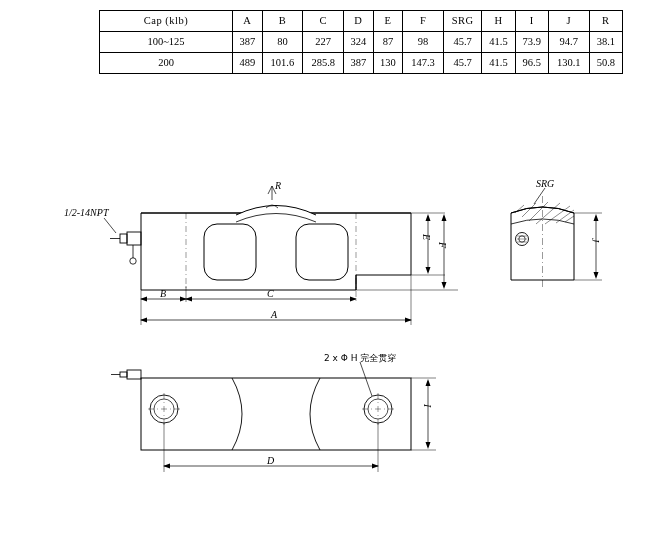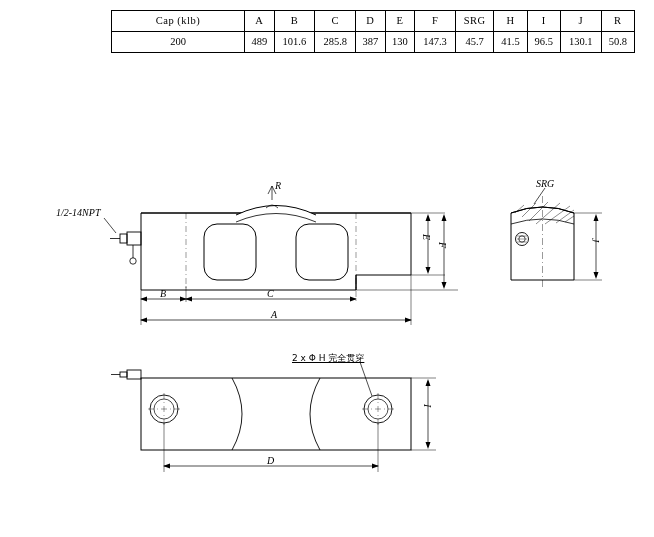--- a/index.html
+++ b/index.html
@@ -12,21 +12,21 @@
     height: 537px;
     position: relative;
     font-family: "Liberation Serif", serif;
     color: #000;
     overflow: hidden;
   }
 
   
   #spec-table-wrap {
     position: absolute;
-    left: 75px;
+    left: 63px;
     top: 10px;
     width: 524px;
     padding-left: 36px;
   }
   table.spec {
     border-collapse: collapse;
     width: 100%;
     font-size: 10.5px;
     font-family: "Liberation Serif", serif;
   }
@@ -88,20 +88,34 @@
         <th>F</th>
         <th>SRG</th>
         <th>H</th>
         <th>I</th>
         <th>J</th>
         <th>R</th>
       </tr>
     </thead>
     <tbody>
       <tr>
+        <td>100~125</td>
+        <td>387</td>
+        <td>80</td>
+        <td>227</td>
+        <td>324</td>
+        <td>87</td>
+        <td>98</td>
+        <td>45.7</td>
+        <td>41.5</td>
+        <td>73.9</td>
+        <td>94.7</td>
+        <td>38.1</td>
+      </tr>
+      <tr>
         <td>200</td>
         <td>489</td>
         <td>101.6</td>
         <td>285.8</td>
         <td>387</td>
         <td>130</td>
         <td>147.3</td>
         <td>45.7</td>
         <td>41.5</td>
         <td>96.5</td>
@@ -258,24 +272,24 @@
     <path d="M164,423 L164,472" stroke="#000" stroke-width="0.5"></path>
     <path d="M378,423 L378,472" stroke="#000" stroke-width="0.5"></path>
     <g>
       <path d="M164,466 L378,466" stroke="#000" stroke-width="0.7"></path>
       <path d="M170,463.5 L163,466 L170,468.5" fill="#000" stroke="none"></path>
       <path d="M372,463.5 L379,466 L372,468.5" fill="#000" stroke="none"></path>
     </g>
   </g>
 </svg>
 
-<div class="lbl" style="left:56px; top:207px;">1/2-14NPT</div>
+<div class="lbl" style="left:64px; top:207px;">1/2-14NPT</div>
 <div class="lbl" style="left:275px; top:180px;">R</div>
 <div class="lbl up" style="left:421px; top:234px;">E</div>
 <div class="lbl up" style="left:437px; top:242px;">F</div>
 <div class="lbl" style="left:160px; top:288px;">B</div>
 <div class="lbl" style="left:267px; top:288px;">C</div>
 <div class="lbl" style="left:271px; top:309px;">A</div>
 <div class="lbl" style="left:536px; top:178px;">SRG</div>
 <div class="lbl up" style="left:590px; top:238px;">J</div>
-<div class="lbl cn" style="left:292px; top:352px;text-decoration:underline;">2 x Φ H 完全贯穿</div>
+<div class="lbl cn" style="left:324px; top:352px;">2 x Φ H 完全贯穿</div>
 <div class="lbl up" style="left:422px; top:404px;">I</div>
 <div class="lbl" style="left:267px; top:455px;">D</div>
 
 </body></html>

